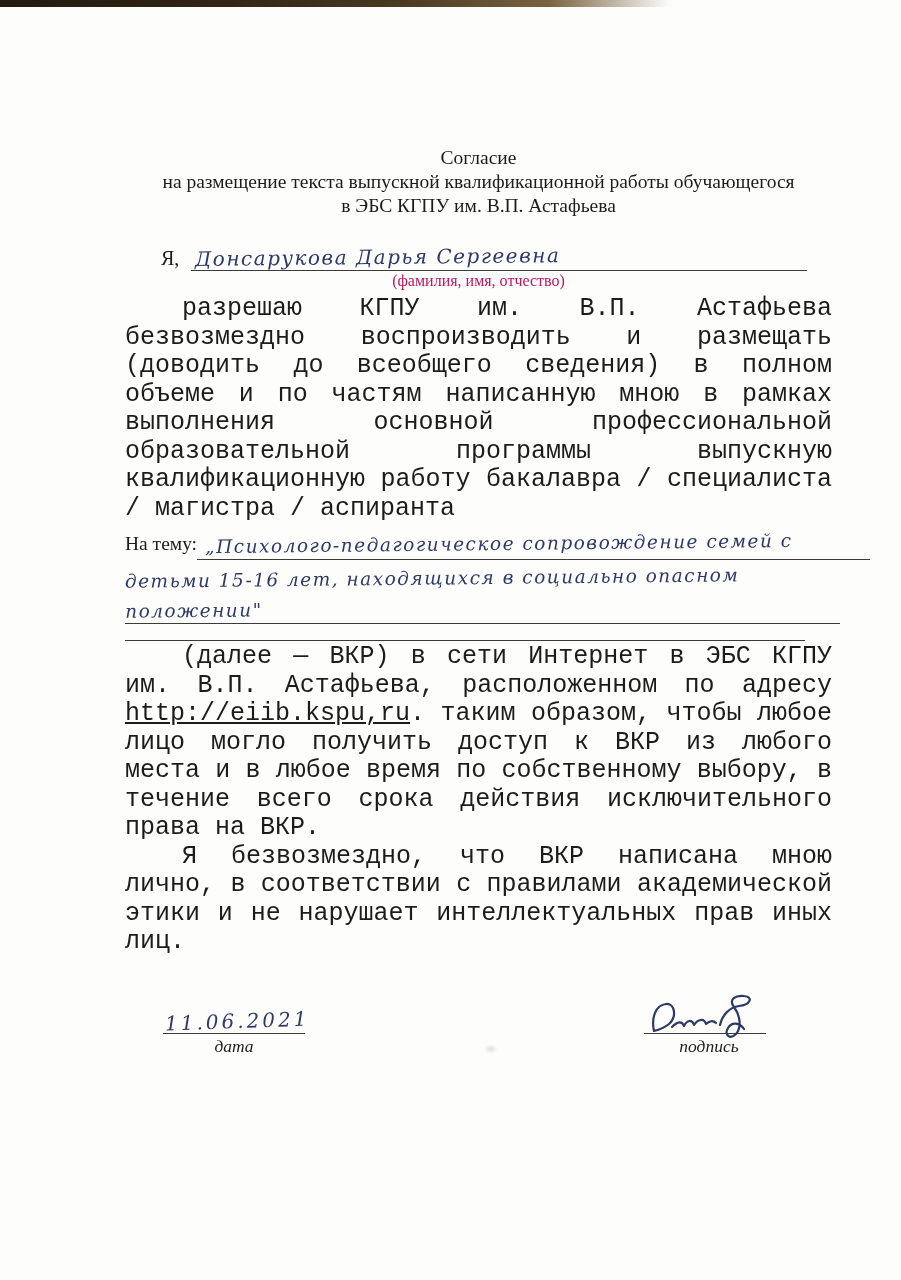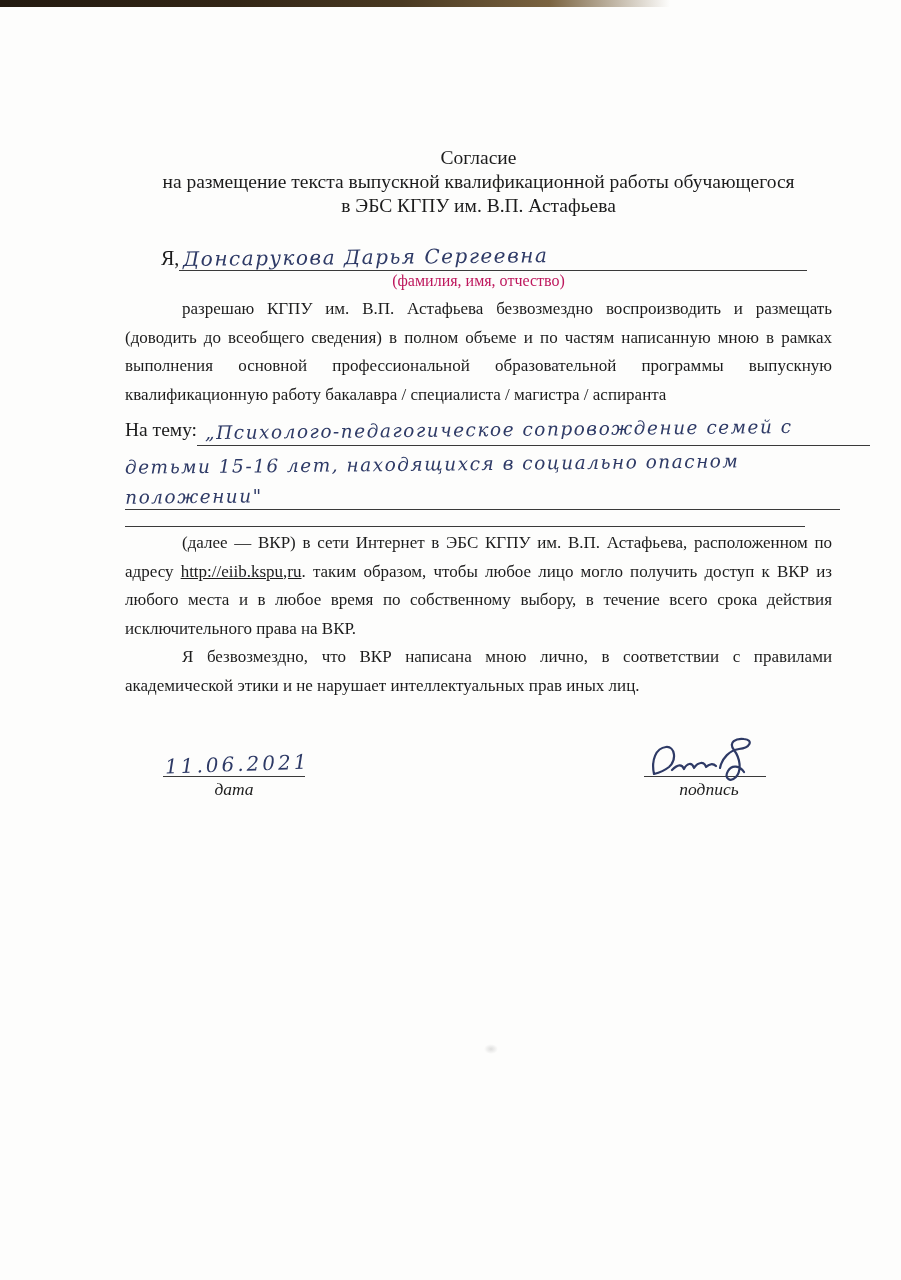--- a/index.html
+++ b/index.html
@@ -22,40 +22,40 @@
   .smudge {
     position: absolute; left: 484px; top: 1044px;
     width: 14px; height: 10px;
     background: radial-gradient(rgba(110,110,110,0.22), rgba(110,110,110,0) 70%);
   }
   .content {
     position: absolute; left: 125px; top: 146px; width: 707px;
   }
   .title { text-align: center; font-size: 19.5px; line-height: 24px; }
   .body-text {
-    font-size: 17px; line-height: 28.5px;
-    text-align: justify; text-indent: 57px;
+    font-size: 25px; line-height: 28.5px;
+    text-align: justify; text-indent: 57px; font-family: Liberation Mono, monospace;
   }
   .caption { text-align: center; font-size: 16px; line-height: 20px; color: #be185d; }
   .hw {
     font-family: "DejaVu Serif", serif;
     font-style: italic;
     color: #2e3a66;
     letter-spacing: 1.5px;
     display: inline-block;
     transform: rotate(-0.6deg);
   }
   .rule { border-bottom: 1.5px solid #3a3a3a; }
   .name-row {
     display: flex; align-items: flex-end;
     margin-top: 26px; margin-left: 36px; margin-right: 25px;
     font-size: 20px; line-height: 26px;
   }
   .name-row .prefix { white-space: nowrap; }
-  .name-row .fill { flex: 1 1 auto; padding-left: 4px; }
+  .name-row .fill { flex: 1 1 auto; padding-left: 4px; margin-left: 12px; }
   .name-row .hw { font-size: 20px; }
   .note-center { margin-top: 12px; }
   .topic-line1 {
     display: flex; align-items: flex-start;
     margin-top: 6px; margin-right: -38px;
     font-size: 19.5px; line-height: 30px;
   }
   .topic-line1 .fill { flex: 1 1 auto; padding-left: 8px; }
   .topic-hw { font-size: 18.5px; }
   .topic-line2 {

